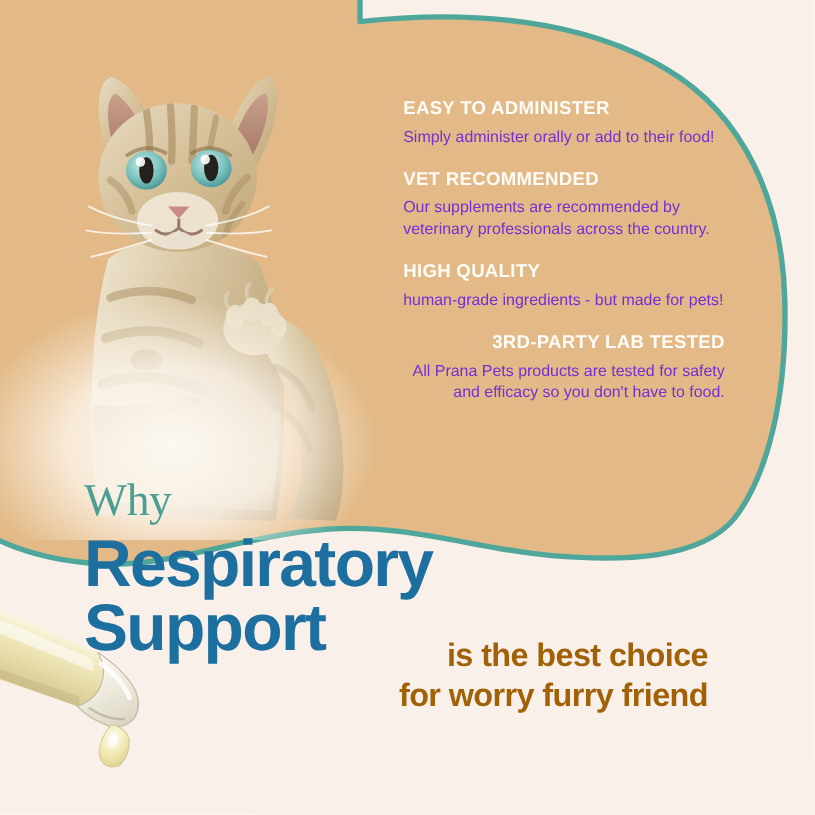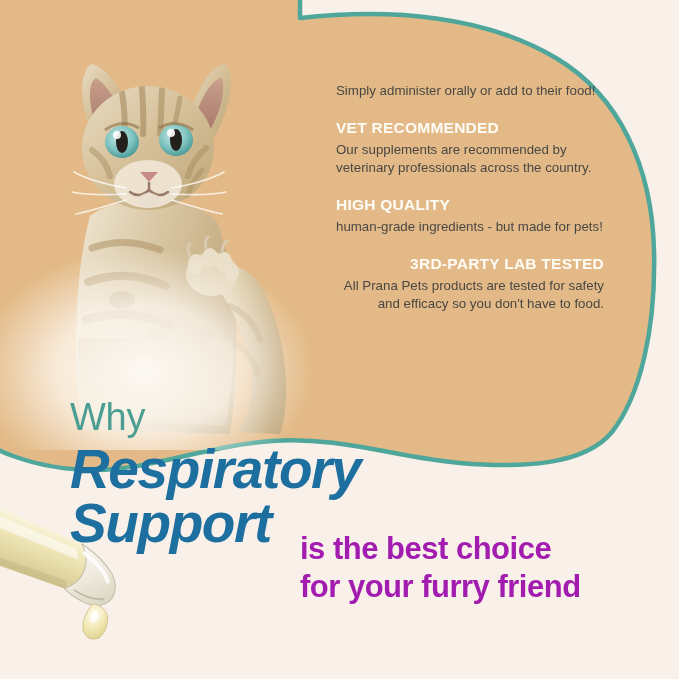--- a/index.html
+++ b/index.html
@@ -54,57 +54,57 @@
     font-size:15.5px;
     font-weight:bold;
     letter-spacing:0.25px;
     color:#FEFCF7;
     line-height:1.2;
     margin-bottom:4px;
   }
   .f-body {
     font-size:13.3px;
     line-height:1.33;
-    color:#404040;
+    color:#6d28d9;
     opacity:0.94;
   }
 
   
   #headline-block {
     position:absolute;
     left:70px; top:398px;
     z-index:6;
   }
   #why {
     font-size:38px;
     font-weight:normal;
     color:#4C9E92;
     line-height:1.0;
     letter-spacing:-0.3px;
+    font-family:Liberation Serif, serif;
   }
   #product-name {
     font-size:55px;
     font-weight:bold;
     color:#1C6F9E;
     line-height:0.98;
     letter-spacing:-1.4px;
     margin-top:7px;
-    font-style:italic;
   }
   #product-name .pn-line { display:block; }
 
   
   #tagline {
     position:absolute;
     left:300px; top:530px;
     width:290px;
-    text-align:left;
-    font-size:31px;
+    text-align:right;
+    font-size:27px;
     font-weight:bold;
-    color:#a21caf;
+    color:#a16207;
     line-height:1.24;
     letter-spacing:-0.5px;
     z-index:6;
   }
   #tagline .tg-line { display:block; }
 </style>
 </head>
 <body>
 
 <div id="stage">
@@ -244,20 +244,21 @@
         <path d="M 142,162 q 32,10 50,14"></path>
       </g>
     </svg>
   </div>
 
   <div id="cat-glow"></div>
 
   <div id="features">
 
     <div class="feature">
+      <div class="f-title">EASY TO ADMINISTER</div>
       <div class="f-body">Simply administer orally or add to their food!</div>
     </div>
 
     <div class="feature">
       <div class="f-title">VET RECOMMENDED</div>
       <div class="f-body">Our supplements are recommended by veterinary professionals across the country.</div>
     </div>
 
     <div class="feature">
       <div class="f-title">HIGH QUALITY</div>
@@ -274,21 +275,21 @@
   <div id="headline-block">
     <div id="why">Why</div>
     <div id="product-name">
       <span class="pn-line">Respiratory</span>
       <span class="pn-line">Support</span>
     </div>
   </div>
 
   <div id="tagline">
     <span class="tg-line">is the best choice</span>
-    <span class="tg-line">for your furry friend</span>
+    <span class="tg-line">for worry furry friend</span>
   </div>
 
   <div id="dropper-layer">
     <svg viewBox="0 0 175 160" width="175" height="160">
       <defs>
         <linearGradient id="glassBody" x1="0" y1="0" x2="0" y2="1">
           <stop offset="0%" stop-color="#FBF7E4"></stop>
           <stop offset="22%" stop-color="#F4ECC6"></stop>
           <stop offset="60%" stop-color="#E6DCA8"></stop>
           <stop offset="100%" stop-color="#D4C78E"></stop>

